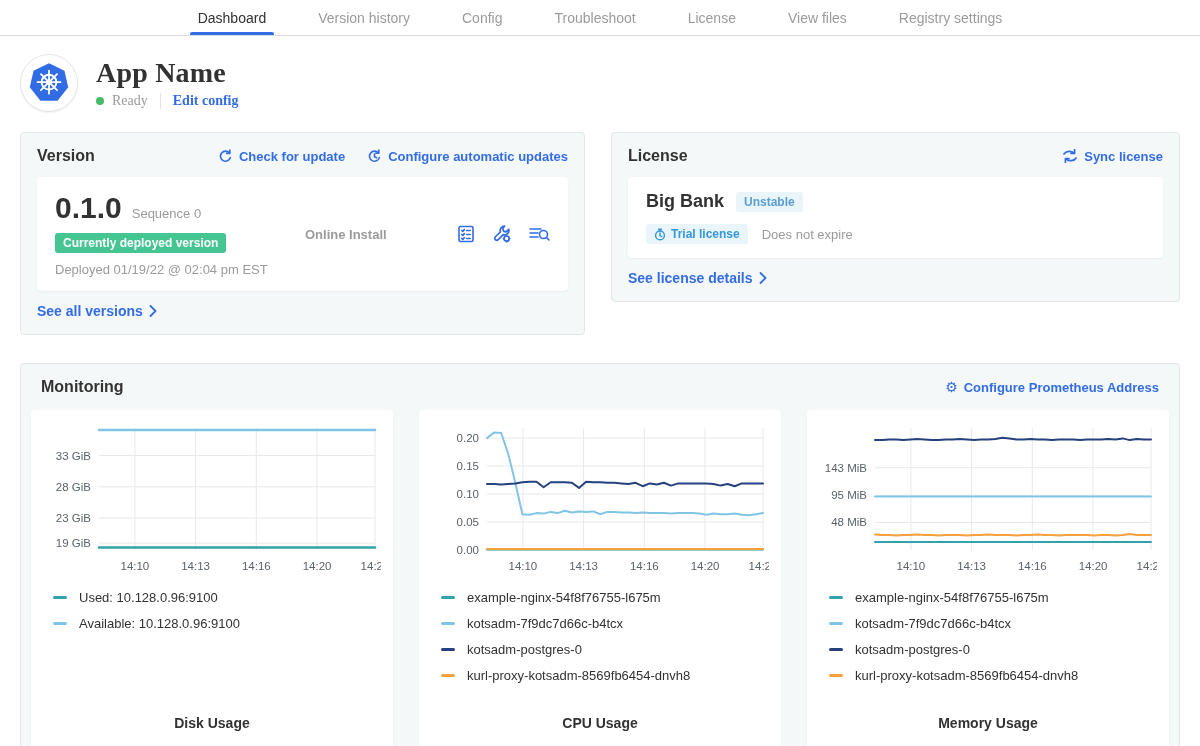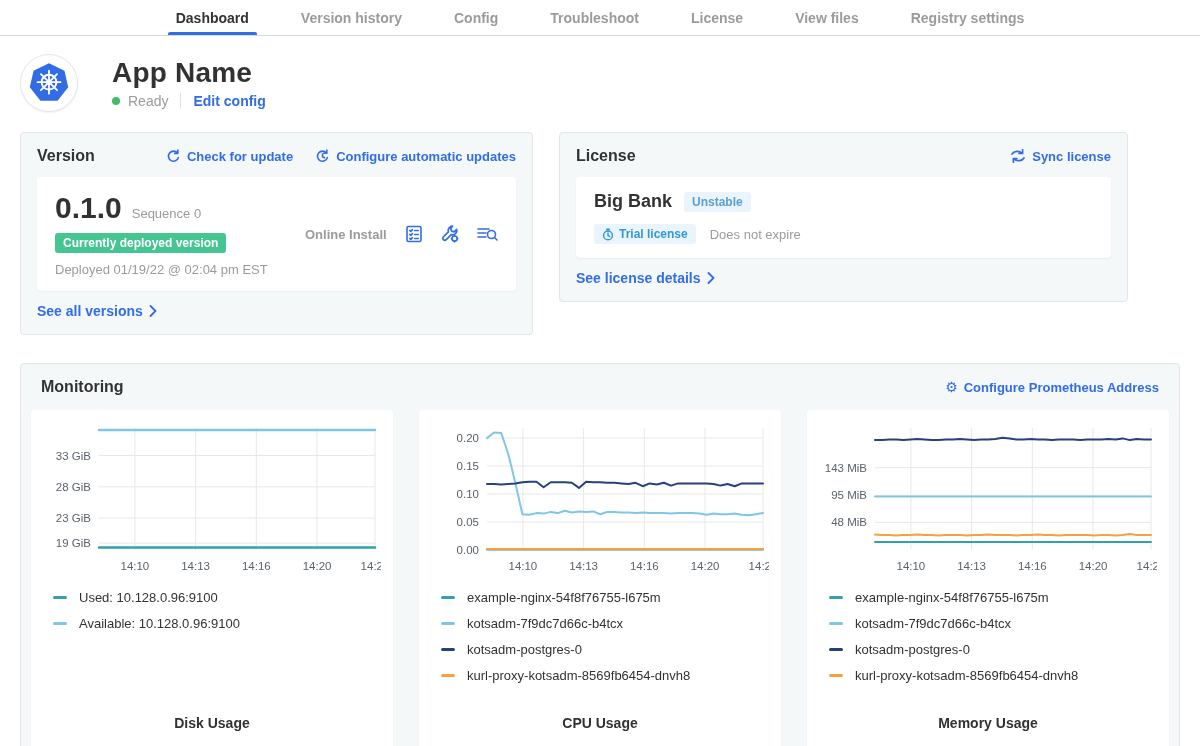--- a/index.html
+++ b/index.html
@@ -1,39 +1,39 @@
 <!DOCTYPE html>
 <html><head>
 <meta charset="utf-8">
 <style>
   * { margin:0; padding:0; box-sizing:border-box; }
   html,body { width:1200px; height:746px; background:#ffffff; font-family:"Liberation Sans","DejaVu Sans",sans-serif; color:#323232; overflow:hidden; }
 
   
   .nav { height:36px; display:flex; justify-content:center; align-items:stretch; border-bottom:1px solid #d8dcdf; background:#fff; }
-  .tab { display:flex; align-items:center; padding:8px 26px; font-size:14px; font-weight:700; color:#9b9b9b; cursor:pointer; position:relative; }
+  .tab { display:flex; align-items:center; padding:8px 26px; font-size:14px; font-weight:400; color:#9b9b9b; cursor:pointer; position:relative; }
   .tab.active { color:#323232; }
   .tab.active::after { content:""; position:absolute; left:18px; right:18px; bottom:0; height:3px; background:#326de6; border-radius:2px 2px 0 0; }
 
   
-  .app-header { display:flex; align-items:center; gap:34px; padding:18px 20px 10px 20px; }
+  .app-header { display:flex; align-items:center; gap:18px; padding:18px 20px 10px 20px;font-family:Liberation Serif, serif; }
   .logo-wrap { width:58px; height:58px; border-radius:50%; background:#fff; border:1px solid #e3e7ea; box-shadow:0 1px 2px rgba(0,0,0,.06); display:flex; align-items:center; justify-content:center; }
   .app-title-block { display:flex; flex-direction:column; gap:4px; }
   .app-title { font-size:28px; font-weight:700; color:#323232; letter-spacing:.2px; }
   .status-row { display:flex; align-items:center; gap:8px; font-size:14px; }
   .status-dot { width:8px; height:8px; border-radius:50%; background:#44bb66; }
   .status-text { color:#9b9b9b; }
   .vdiv { width:1px; height:16px; background:#dfe3e6; margin:0 4px; }
   .link { color:#326de6; font-weight:600; font-size:13px; text-decoration:none; cursor:pointer; display:inline-flex; align-items:center; gap:6px; }
 
   
   .main { padding:10px 20px 0 20px; }
   .cards-row { display:flex; gap:26px; align-items:flex-start; }
   .card { background:#f5f8f9; border:1px solid #e2e6e8; border-radius:4px; padding:14px 16px; }
-  .version-card { width:513px; }
+  .version-card { width:565px; }
   .license-card { width:569px; }
   .card-head { display:flex; align-items:center; justify-content:space-between; margin-bottom:12px; }
   .card-title { font-size:16px; font-weight:700; color:#323232; }
   .head-links { display:flex; align-items:center; gap:22px; }
   .inner { background:#fff; border-radius:4px; box-shadow:0 1px 2px rgba(0,0,0,.05); padding:14px 18px; }
 
   .version-inner { display:flex; align-items:center; }
   .v-left { width:250px; }
   .v-num-row { display:flex; align-items:baseline; gap:10px; }
   .v-num { font-size:30px; font-weight:700; color:#323232; }

